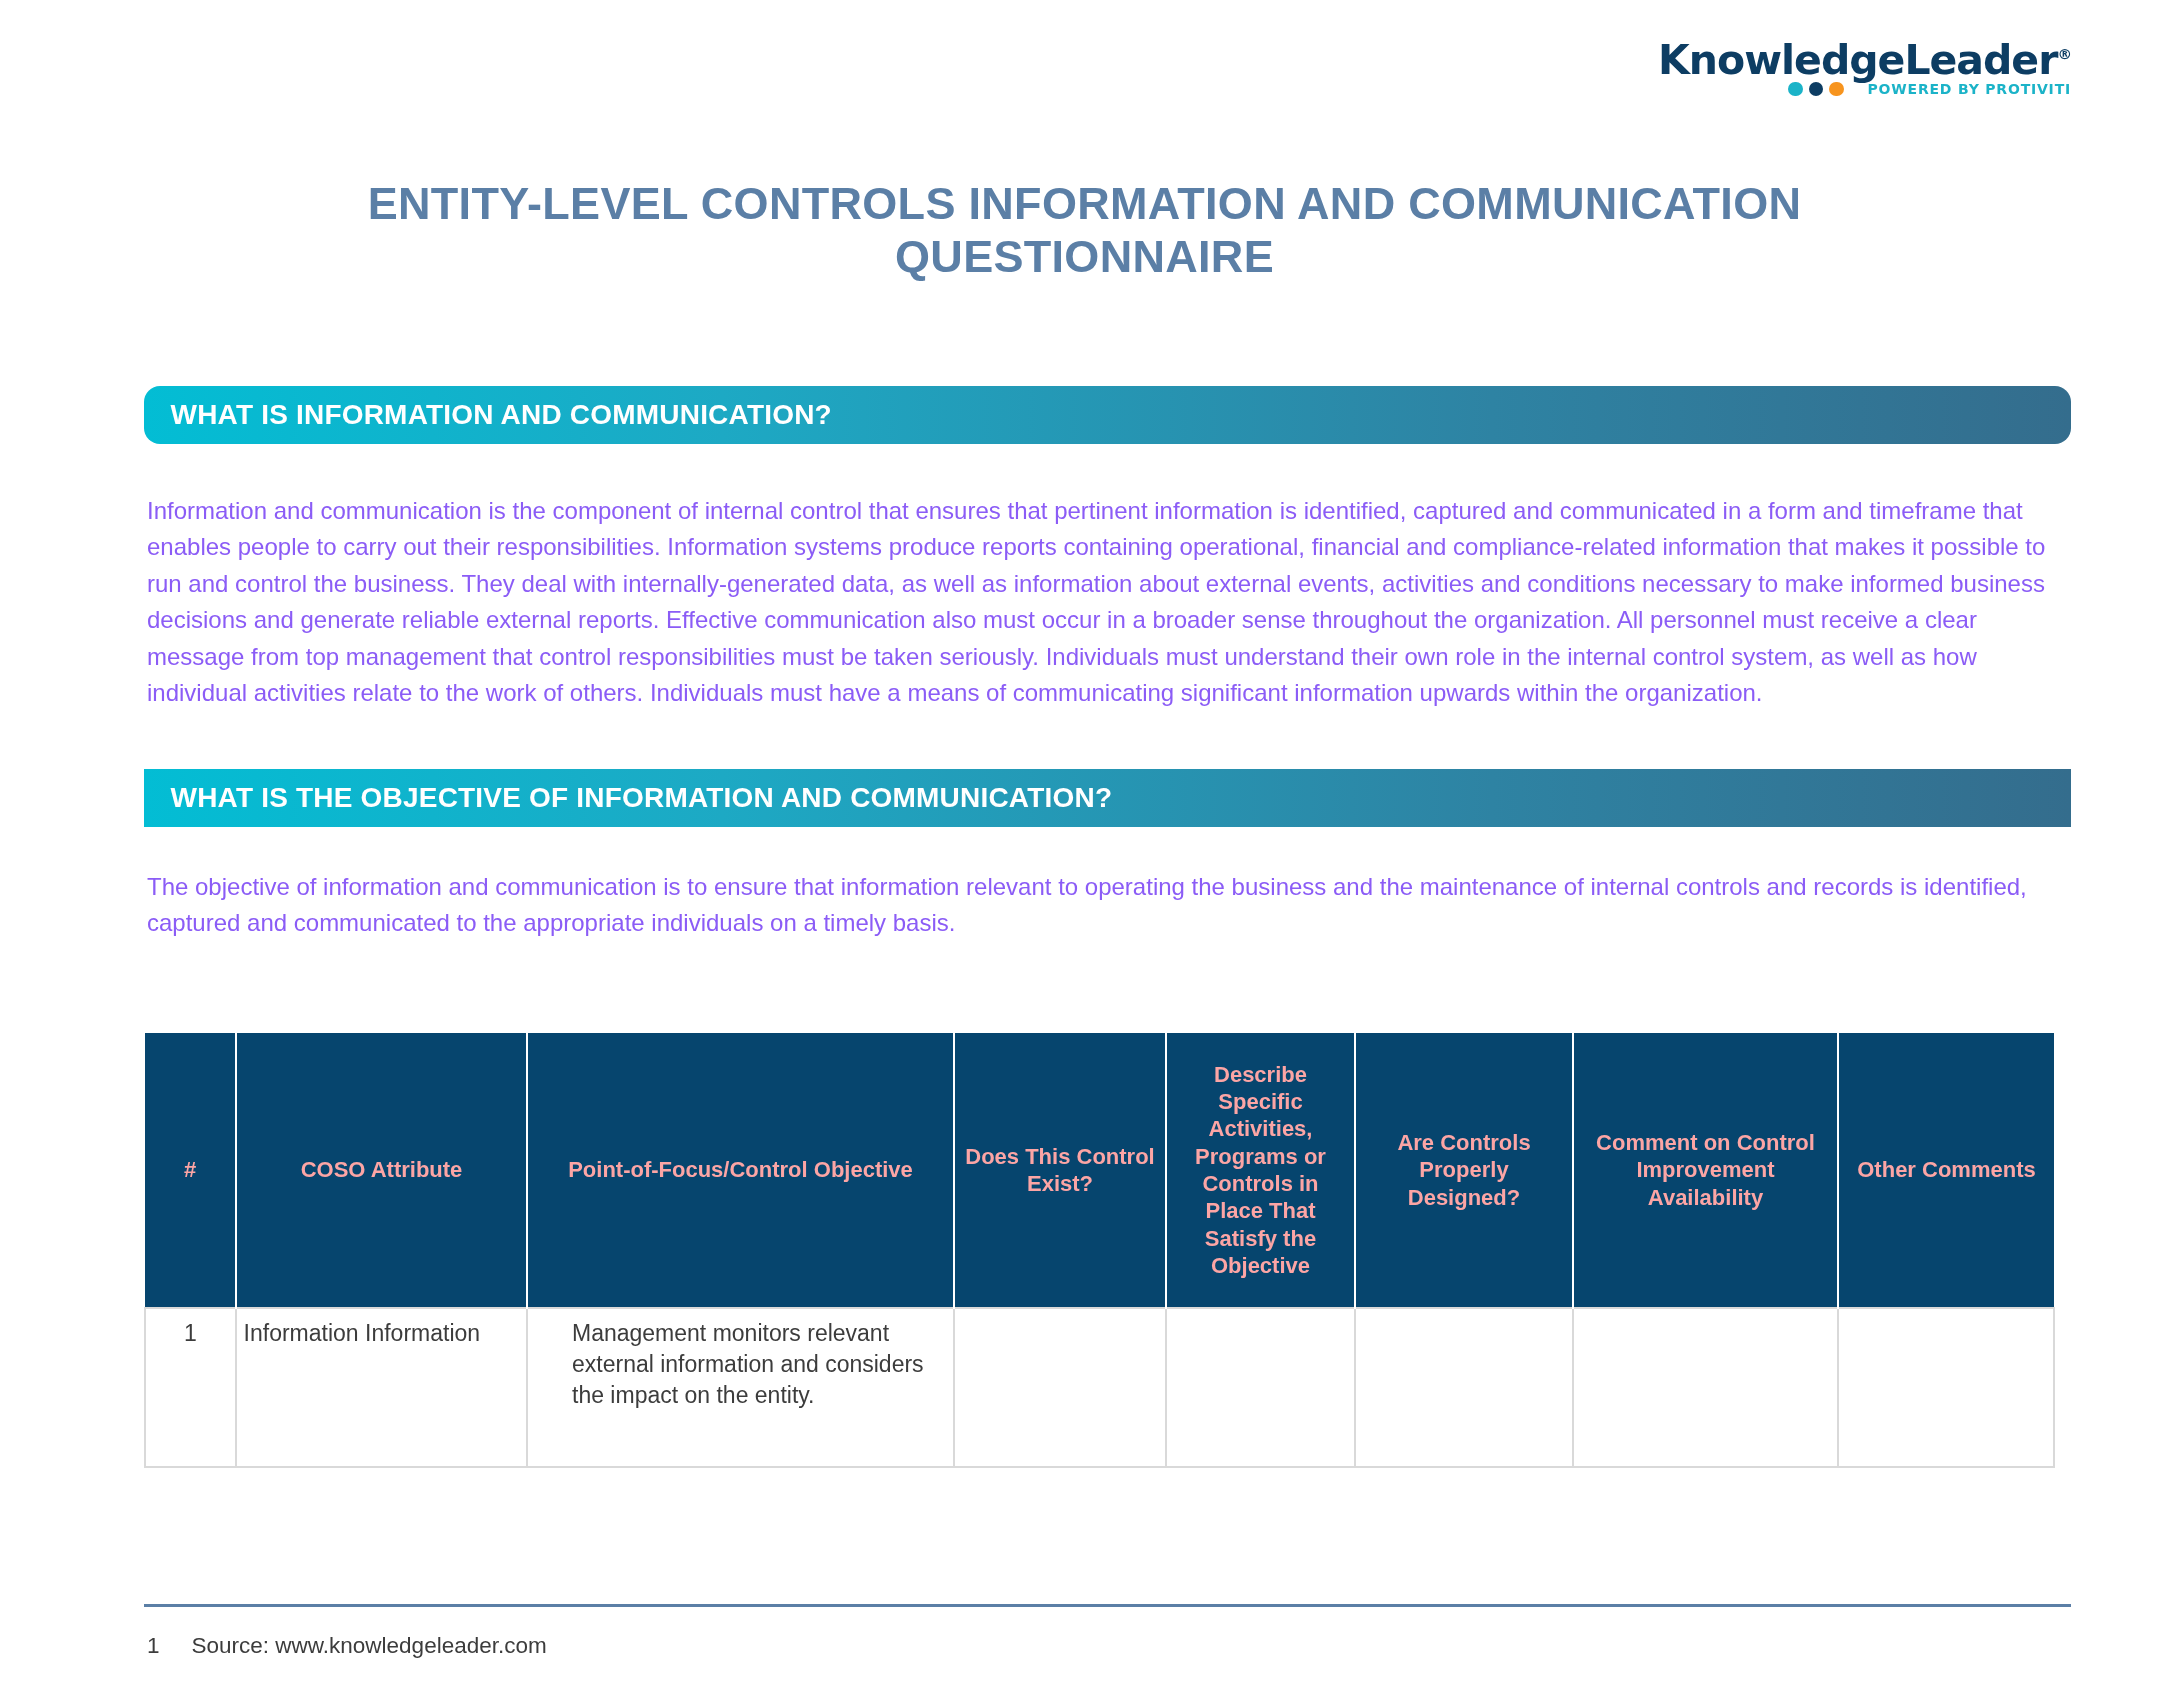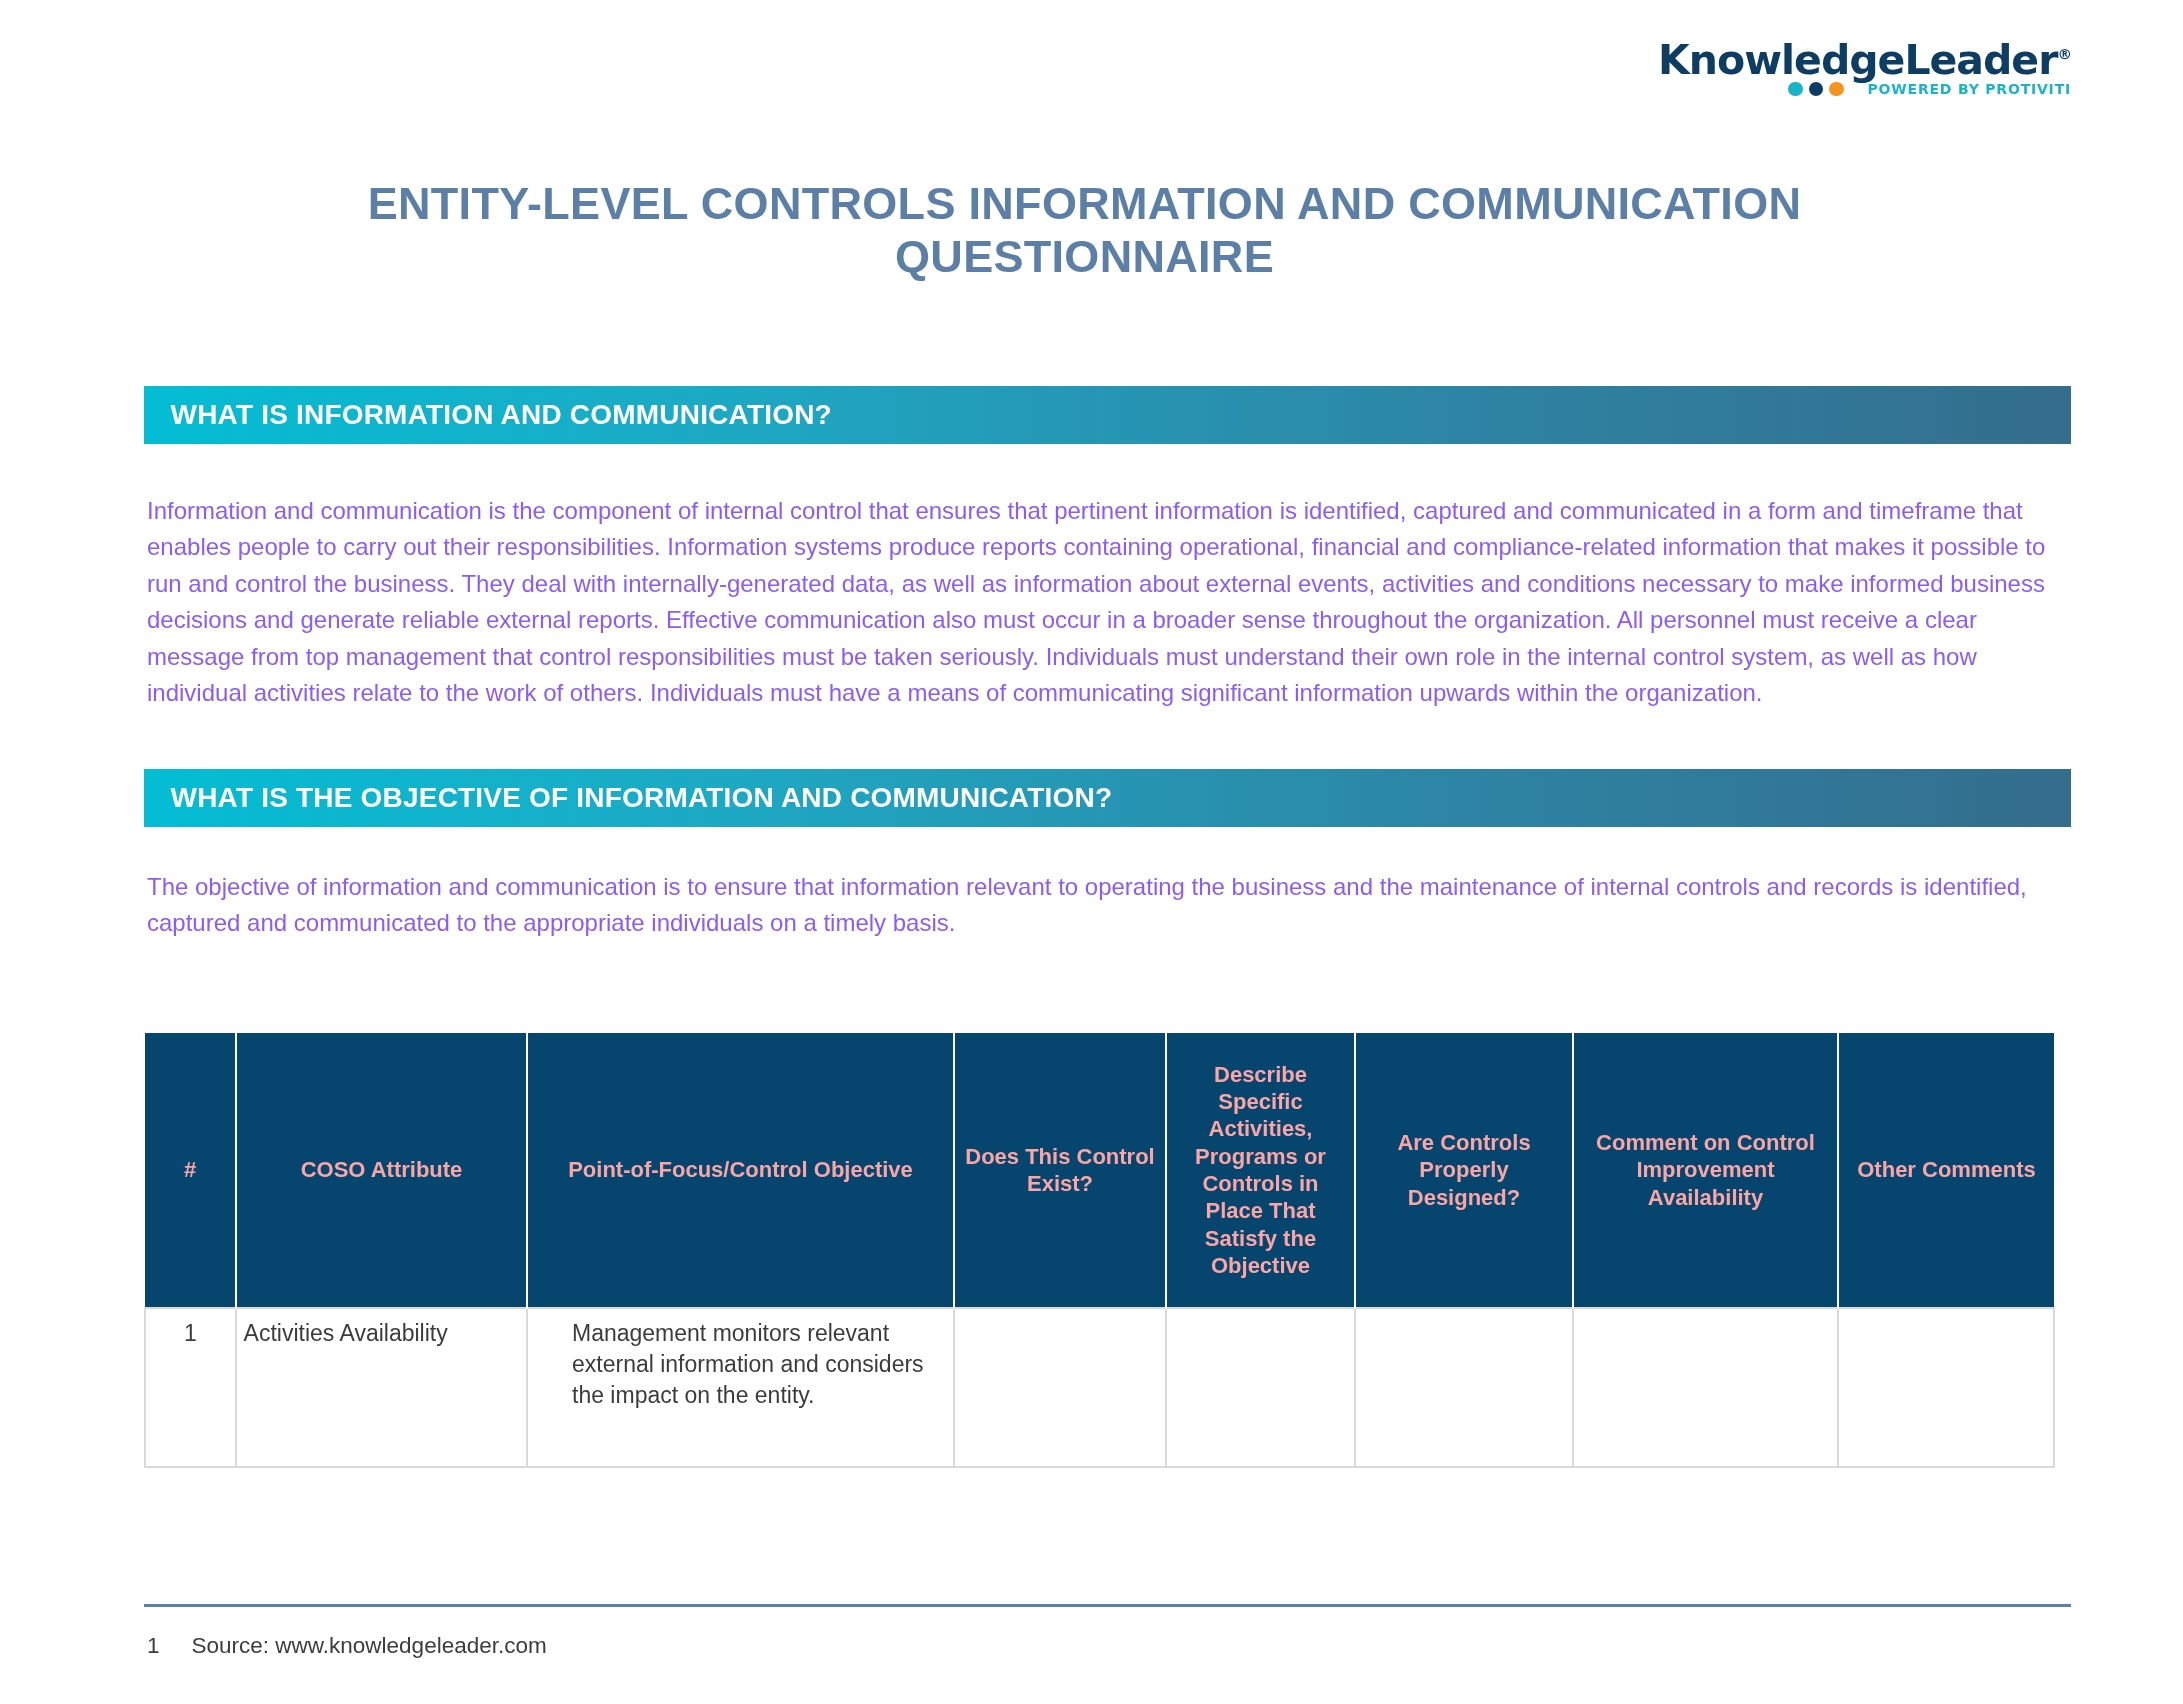--- a/index.html
+++ b/index.html
@@ -92,21 +92,21 @@
     align-items: center;
   }
   .banner-text {
     font-family: "Liberation Sans", sans-serif;
     font-weight: bold;
     font-size: 28px;
     color: #ffffff;
     padding-left: 26.5px;
     letter-spacing: 0.2px;
   }
-  #banner-1 { top: 386px; }
+  #banner-1 { top: 386px; border-radius: 16px; }
   #banner-2 { top: 769px; }
 
   
   .para {
     position: absolute;
     left: 147px;
     width: 1919px;
     font-family: "Liberation Sans", sans-serif;
     font-size: 24px;
     line-height: 1.52;
@@ -236,21 +236,21 @@
       <th>Does This Control Exist?</th>
       <th>Describe Specific Activities, Programs or Controls in Place That Satisfy the Objective</th>
       <th>Are Controls Properly Designed?</th>
       <th>Comment on Control Improvement Availability</th>
       <th>Other Comments</th>
     </tr>
   </thead>
   <tbody>
     <tr>
       <td class="c-num">1</td>
-      <td class="c-attr">Activities Availability</td>
+      <td class="c-attr">Information Information</td>
       <td class="c-obj">Management monitors relevant external information and considers the impact on the entity.</td>
       <td></td>
       <td></td>
       <td></td>
       <td></td>
       <td></td>
     </tr>
   </tbody>
 </table>
 

